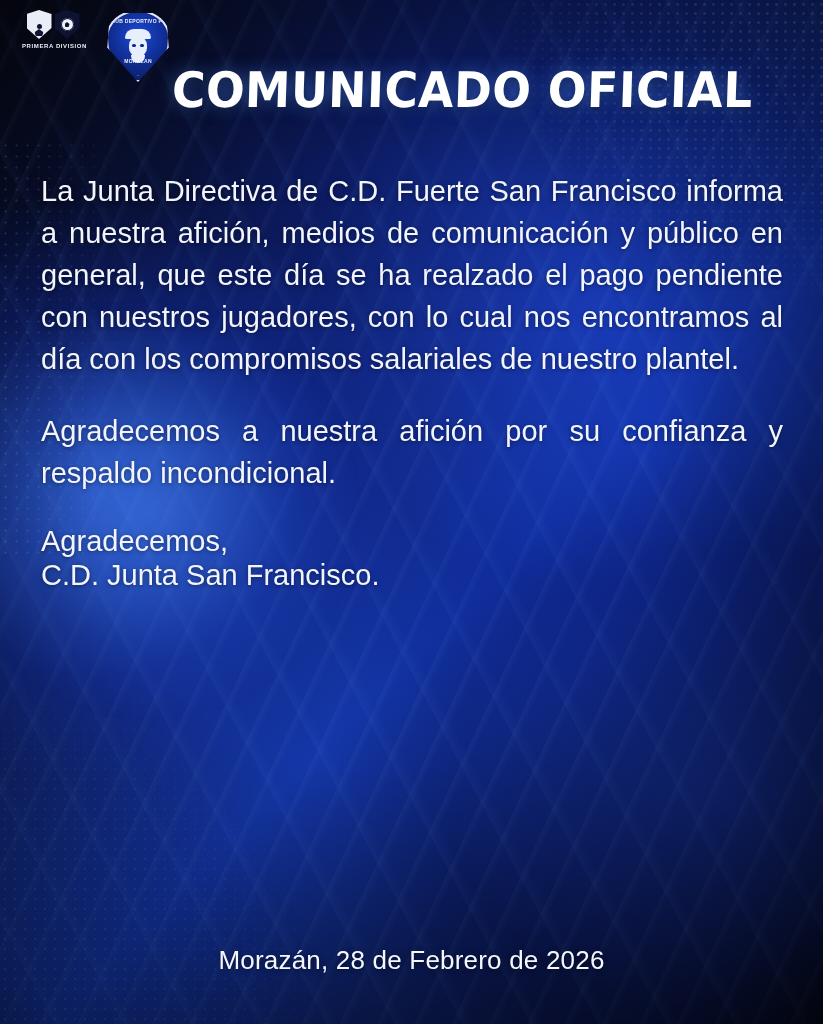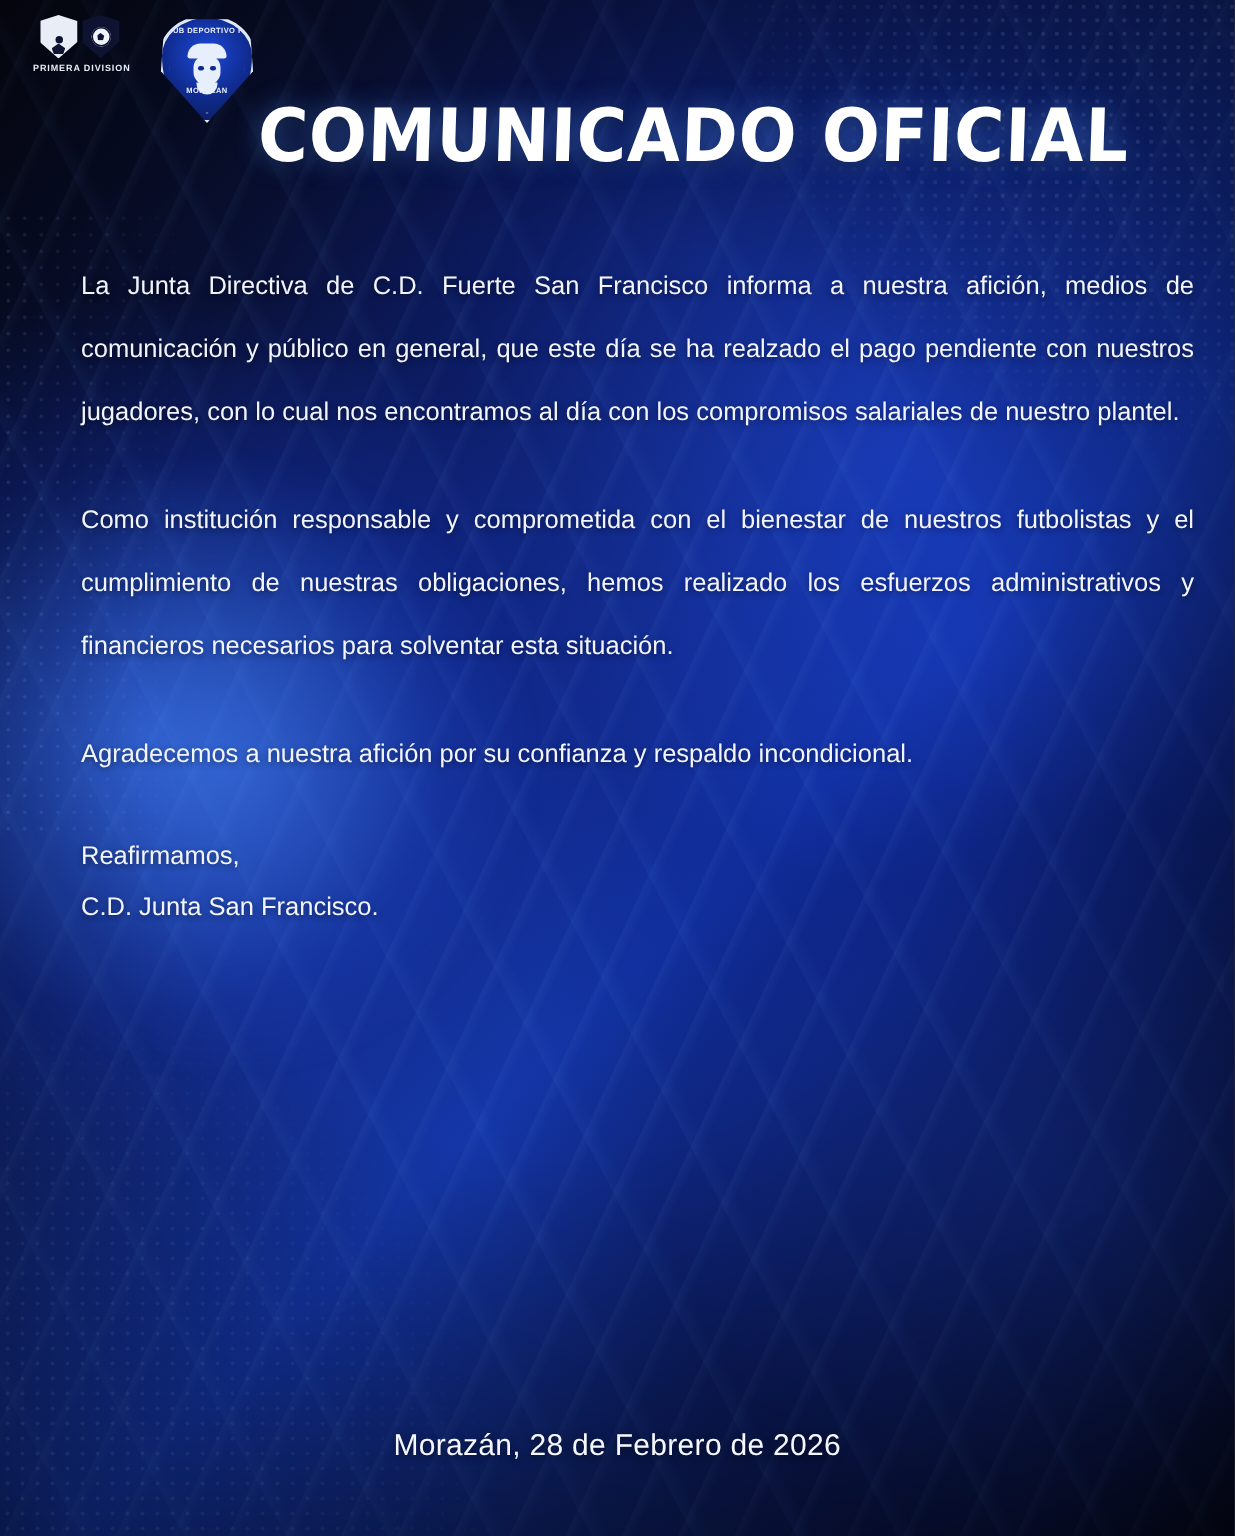--- a/index.html
+++ b/index.html
@@ -178,38 +178,37 @@
   }
 
   
   .body-copy {
     position: absolute;
     top: 170px;
     left: 41px;
     width: 742px;
     z-index: 6;
     color: #f2f5fd;
-    font-size: 17px;
+    font-size: 29px;
     line-height: 42px;
     text-align: justify;
     text-shadow: 0 1px 4px rgba(0,0,0,0.45);
-    margin-left: 13px;
   }
   .body-copy p { margin-bottom: 30px; }
   .body-copy p:last-child { margin-bottom: 0; }
   .signature { text-align: left; line-height: 34px; }
   .signature div { white-space: nowrap; }
 
   .dateline {
     position: absolute;
     left: 0; width: 100%;
     bottom: 48px;
     text-align: center;
     color: #f4f7ff;
-    font-size: 20px;
+    font-size: 26px;
     letter-spacing: 0.2px;
     z-index: 6;
     text-shadow: 0 1px 5px rgba(0,0,0,0.5);
   }
 </style>
 </head>
 <body>
 
 <div class="poster">
   <div class="streaks"></div>
@@ -245,22 +244,21 @@
       </div>
     </div>
   </div>
 
   <div class="title">
     <h1>COMUNICADO OFICIAL</h1>
   </div>
 
   <div class="body-copy">
     <p>La Junta Directiva de C.D. Fuerte San Francisco informa a nuestra afición, medios de comunicación y público en general, que este día se ha realzado el pago pendiente con nuestros jugadores, con lo cual nos encontramos al día con los compromisos salariales de nuestro plantel.</p>
-    <p>Como institución responsable y comprometida con el bienestar de nuestros futbolistas y el cumplimiento de nuestras obligaciones, hemos realizado los esfuerzos administrativos y financieros necesarios para solventar esta situación.</p>
     <p>Agradecemos a nuestra afición por su confianza y respaldo incondicional.</p>
     <div class="signature">
-      <div>Reafirmamos,</div>
+      <div>Agradecemos,</div>
       <div>C.D. Junta San Francisco.</div>
     </div>
   </div>
 
   <div class="dateline">Morazán, 28 de Febrero de 2026</div>
 </div>
 
 </body></html>

